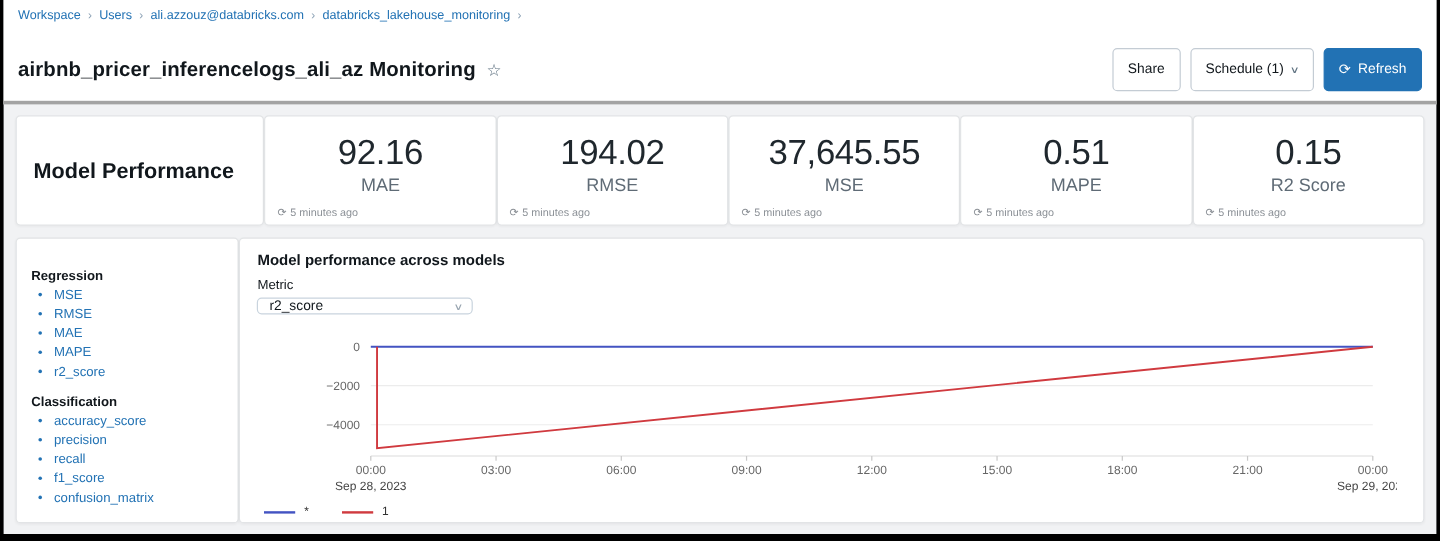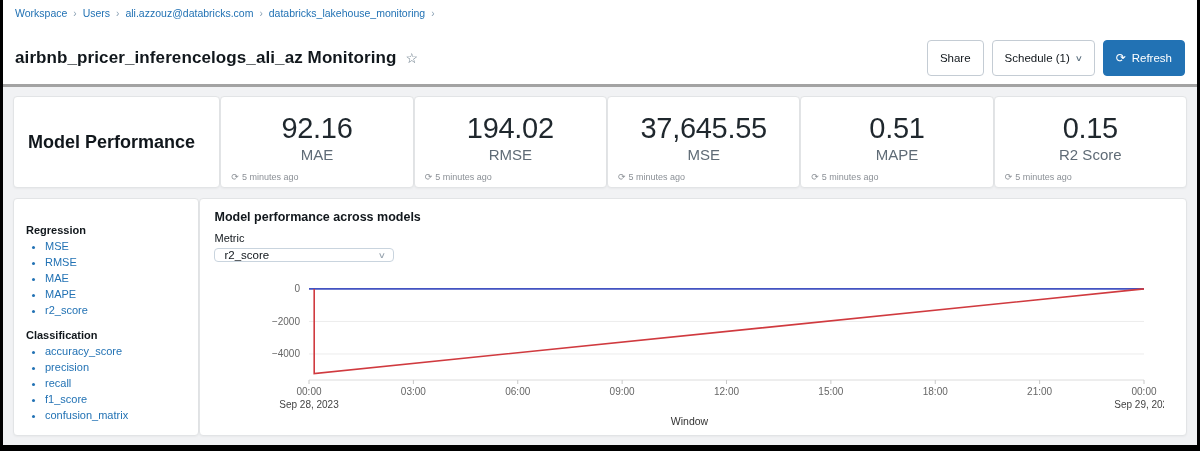--- a/index.html
+++ b/index.html
@@ -204,21 +204,20 @@
               <text x="721.25" y="123" text-anchor="middle" fill="#666" font-size="10">18:00</text>
               <line x1="825.625" x2="825.625" y1="108" y2="112" stroke="#c9c9c9"></line>
               <text x="825.625" y="123" text-anchor="middle" fill="#666" font-size="10">21:00</text>
               <line x1="930" x2="930" y1="108" y2="112" stroke="#c9c9c9"></line>
               <text x="930" y="123" text-anchor="middle" fill="#666" font-size="10">00:00</text>
               <text x="95" y="136" text-anchor="middle" fill="#444" font-size="10">Sep 28, 2023</text>
               <text x="930" y="136" text-anchor="middle" fill="#444" font-size="10">Sep 29, 2023</text>
               <polyline points="95.0,16.9 930.0,16.9" fill="none" stroke="#4353c2" stroke-width="1.6"></polyline>
               <polyline points="100.2,16.9 100.2,101.5 930.0,16.9" fill="none" stroke="#d03a3f" stroke-width="1.6"></polyline>
             </svg>
-          <div class="x-axis-title">Window</div>
           <div class="legend">
               <span class="legend-item">
                 <span class="legend-line" style="background: rgb(67, 83, 194);"></span>
                 <span>*</span>
               </span>
               <span class="legend-item">
                 <span class="legend-line" style="background: rgb(208, 58, 63);"></span>
                 <span>1</span>
               </span>
             </div>

